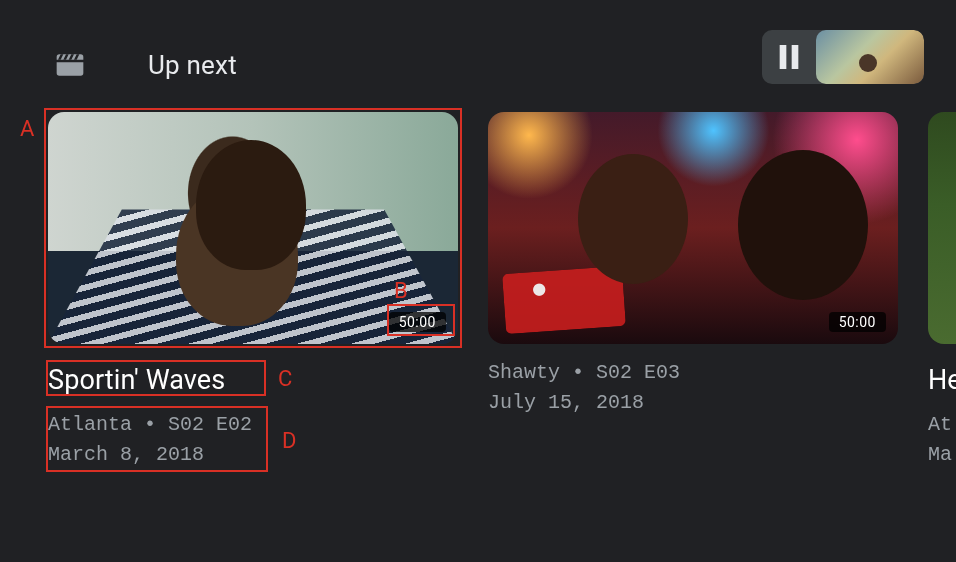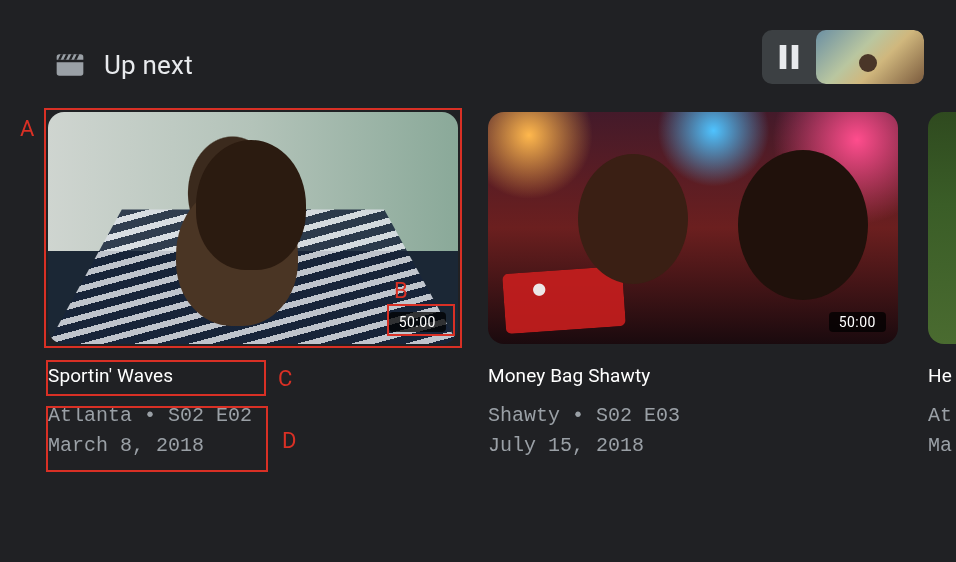--- a/index.html
+++ b/index.html
@@ -21,20 +21,21 @@
     height: 32px;
     margin-right: 18px;
     fill: #9aa0a6;
     flex-shrink: 0;
   }
   .header-title {
     font-size: 26px;
     font-weight: 400;
     color: #e8eaed;
     letter-spacing: 0.2px;
+    margin-left: 44px;
   }
   .status-pill {
     position: absolute;
     top: 30px;
     right: 32px;
     display: flex;
     align-items: center;
     background: #3c4043;
     border-radius: 10px;
     overflow: hidden;
@@ -91,21 +92,21 @@
     bottom: 12px;
     background: rgba(0,0,0,0.75);
     color: #fff;
     font-size: 14px;
     padding: 2px 10px;
     border-radius: 4px;
     font-weight: 400;
     letter-spacing: 0.5px;
   }
   .card-title {
-    font-size: 19px;
+    font-size: 27px;
     color: #fff;
     font-weight: 400;
     margin-top: 20px;
     letter-spacing: 0.1px;
   }
   .card-meta {
     font-size: 20px;
     color: #9aa0a6;
     line-height: 1.5;
     margin-top: 14px;
@@ -231,21 +232,20 @@
 
     <div class="annot" style="left:-2px;top:294px;width:222px;height:66px;"></div>
     <span class="annot-label" style="left:234px;top:316px;">D</span>
   </div>
 
   <div class="card">
     <div class="poster-wrap">
       <div class="poster thumb-b"></div>
       <div class="duration-badge">50:00</div>
     </div>
-    <div class="card-title">Money Bag Shawty</div>
     <div class="card-meta">
       <span class="line">Shawty • S02 E03</span>
       <span class="line">July 15, 2018</span>
     </div>
   </div>
 
   <div class="card">
     <div class="poster-wrap">
       <div class="poster thumb-c"></div>
     </div>

